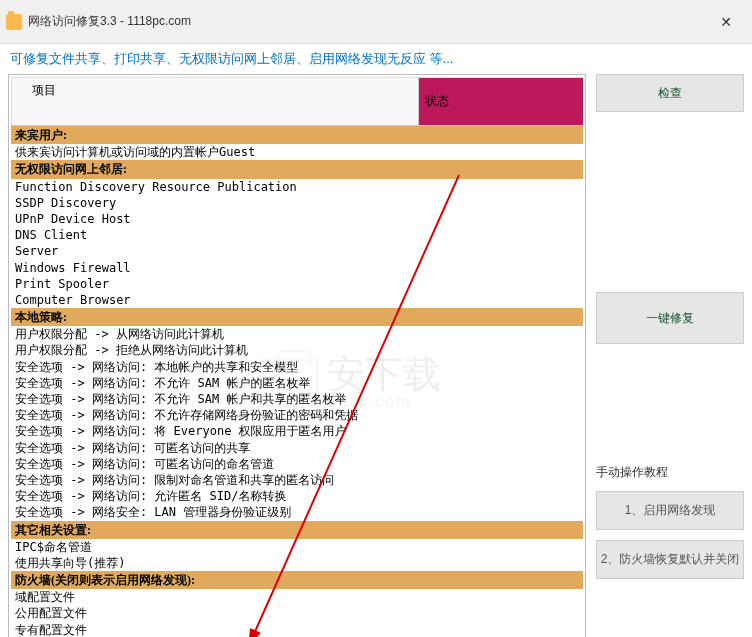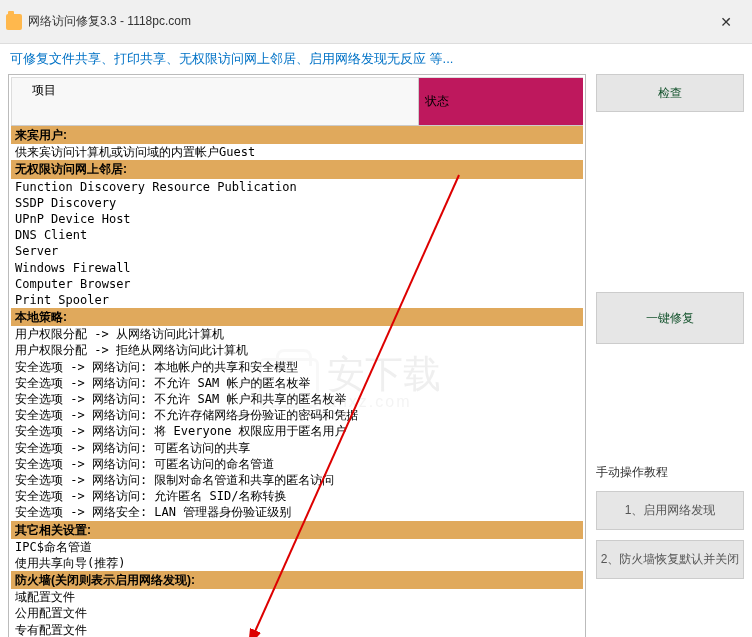--- a/index.html
+++ b/index.html
@@ -9,21 +9,21 @@
 .title-icon::before { content: ""; position: absolute; top: 2px; left: 2px; width: 6px; height: 3px; background: #ffb84d; border-radius: 1px 1px 0 0; top: -3px; }
 .title-text { color: #333; font-size: 12px; }
 .close-btn { margin-left: auto; width: 40px; text-align: center; font-size: 14px; color: #333; cursor: pointer; }
 .subtitle { padding: 6px 10px; color: #0072c6; font-size: 13px; }
 .main { display: flex; padding: 0 8px 8px 8px; gap: 10px; }
 .left { flex: 1; border: 1px solid #bbb; padding: 2px; position: relative; }
 .list-header { display: flex; background: #fff; border-bottom: 1px solid #ccc; }
 .col-proj { width: 408px; padding: 4px 20px; border-right: 1px solid #ccc; background: #f8f8f8; border-top: 1px solid #ddd; border-left: 1px solid #ddd; }
 .col-stat { flex: 1; padding: 15px 6px; background: #be185d; border-top: 1px solid #ddd; }
 .list-body { font-size: 12px; line-height: 1.35; font-family: SimSun, "Microsoft YaHei", sans-serif; }
-.group-hdr { background: #e0a95c; color: #000; font-weight: bold; padding: 1px 4px; }
+.group-hdr { background: #e0a95c; color: #000; font-weight: bold; padding: 1px 4px; font-family: Liberation Serif, serif; }
 .item-row { padding: 0 4px; white-space: nowrap; overflow: hidden; color: #000; font-family: SimSun, monospace; }
 .reset-link { color: #0072c6; padding: 2px 4px; cursor: pointer; font-family: SimSun, sans-serif; margin-top: 15px; }
 .progress-wrap { height: 18px; background: #e8e8e8; border: 1px solid #ccc; margin-top: 2px; }
 .progress-fill { height: 100%; background: #00a000; width: 38%; }
 .right { width: 148px; display: flex; flex-direction: column; gap: 10px; }
 .btn { background: #e6e6e6; border: 1px solid #ccc; text-align: center; display: flex; align-items: center; justify-content: center; color: #14532d; cursor: pointer; font-size: 12px; }
 .btn-check { height: 38px; }
 .btn-fix { height: 52px; margin-top: 170px; }
 .tutorial-label { color: #333; margin-top: 110px; font-size: 12px; }
 .btn-small { background: #e6e6e6; border: 1px solid #ccc; text-align: center; padding: 10px 2px; color: #555; cursor: pointer; font-size: 12px; }
@@ -54,22 +54,22 @@
     <div class="list-body" id="list-body">
         <div class="group-hdr">来宾用户:</div>
         <div class="item-row">供来宾访问计算机或访问域的内置帐户Guest</div>
         <div class="group-hdr">无权限访问网上邻居:</div>
         <div class="item-row">Function Discovery Resource Publication</div>
         <div class="item-row">SSDP Discovery</div>
         <div class="item-row">UPnP Device Host</div>
         <div class="item-row">DNS Client</div>
         <div class="item-row">Server</div>
         <div class="item-row">Windows Firewall</div>
+        <div class="item-row">Print Spooler</div>
         <div class="item-row">Computer Browser</div>
-        <div class="item-row">Print Spooler</div>
         <div class="group-hdr">本地策略:</div>
         <div class="item-row">用户权限分配 -&gt; 从网络访问此计算机</div>
         <div class="item-row">用户权限分配 -&gt; 拒绝从网络访问此计算机</div>
         <div class="item-row">安全选项 -&gt; 网络访问: 本地帐户的共享和安全模型</div>
         <div class="item-row">安全选项 -&gt; 网络访问: 不允许 SAM 帐户的匿名枚举</div>
         <div class="item-row">安全选项 -&gt; 网络访问: 不允许 SAM 帐户和共享的匿名枚举</div>
         <div class="item-row">安全选项 -&gt; 网络访问: 不允许存储网络身份验证的密码和凭据</div>
         <div class="item-row">安全选项 -&gt; 网络访问: 将 Everyone 权限应用于匿名用户</div>
         <div class="item-row">安全选项 -&gt; 网络访问: 可匿名访问的共享</div>
         <div class="item-row">安全选项 -&gt; 网络访问: 可匿名访问的命名管道</div>

